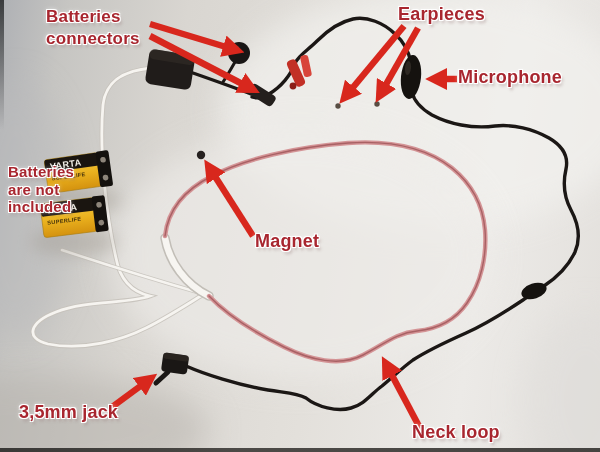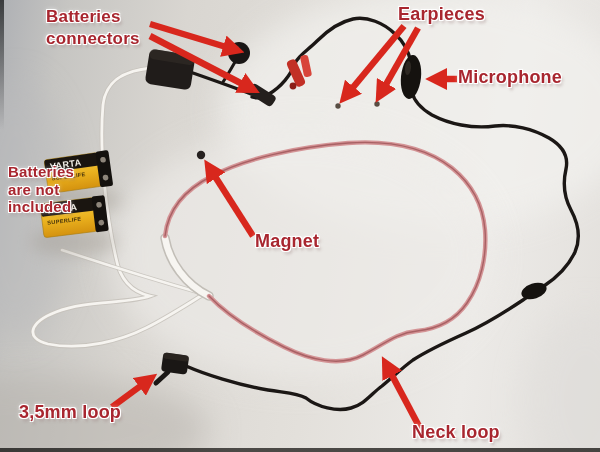--- a/index.html
+++ b/index.html
@@ -158,18 +158,18 @@
   </svg>
 
   <div class="label lbl-batteries-connectors">Batteries
 connectors</div>
   <div class="label lbl-microphone">Microphone</div>
   <div class="label lbl-earpieces">Earpieces</div>
   <div class="label lbl-batteries-note">Batteries
 are not
 included</div>
   <div class="label lbl-magnet">Magnet</div>
-  <div class="label lbl-jack">3,5mm loop</div>
+  <div class="label lbl-jack">3,5mm jack</div>
   <div class="label lbl-neck-loop">Neck loop</div>
 
   <div class="edge-left"></div>
   <div class="edge-bottom"></div>
 </div>
 
 </body></html>

